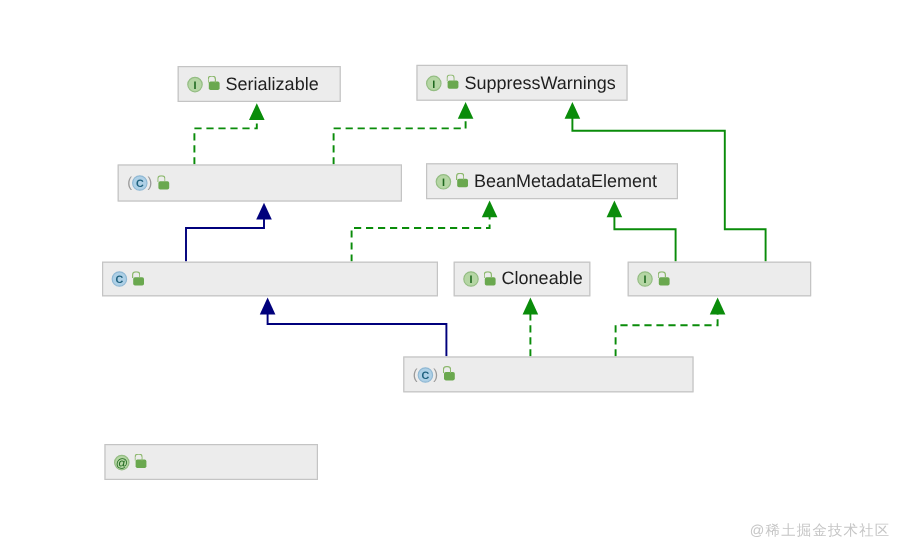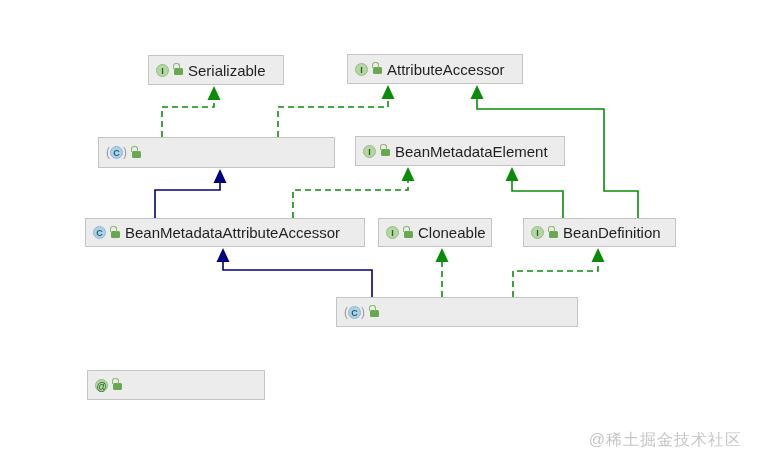--- a/index.html
+++ b/index.html
@@ -33,21 +33,21 @@
     position:relative;display:inline-block;flex-shrink:0;
     width:9px;height:7px;background:#6aa84f;border-radius:1.5px;
     margin-top:3px;
   }
   .lock::before{
     content:"";position:absolute;left:-1px;top:-5px;width:5px;height:5px;
     border:1.5px solid #8cb86d;border-bottom:none;border-radius:3px 3px 0 0;
   }
   #watermark{
     position:absolute;right:16px;bottom:10px;
-    font-size:16px;color:#c6c6c6;letter-spacing:1px;
+    font-size:12px;color:#c6c6c6;letter-spacing:1px;
   }
 </style>
 </head>
 <body>
 
 <div id="canvas">
   <svg id="edges" viewBox="0 0 758 461" xmlns="http://www.w3.org/2000/svg">
       <g>
         <polyline points="162,137 162,107 214,107 214,98" fill="none" stroke="#0a8c0a" stroke-width="1.6" stroke-dasharray="6 4"></polyline>
         <polygon points="214,86 207.5,100 220.5,100" fill="#0a8c0a"></polygon>
@@ -91,21 +91,21 @@
           <span class="circ">I</span>
         </span>
         <span class="lock"></span>
         <span class="label">Serializable</span>
       </div>
       <div class="node kind-interface" style="left: 347px; top: 54px; width: 176px; height: 30px;">
         <span class="type-icon">
           <span class="circ">I</span>
         </span>
         <span class="lock"></span>
-        <span class="label">AttributeAccessor</span>
+        <span class="label">SuppressWarnings</span>
       </div>
       <div class="node kind-abstract-class" style="left: 98px; top: 137px; width: 237px; height: 31px;">
         <span class="type-icon">
           <span class="paren">(</span>
           <span class="circ">C</span>
           <span class="paren">)</span>
         </span>
         <span class="lock"></span>
       </div>
       <div class="node kind-interface" style="left: 355px; top: 136px; width: 210px; height: 30px;">
@@ -113,35 +113,33 @@
           <span class="circ">I</span>
         </span>
         <span class="lock"></span>
         <span class="label">BeanMetadataElement</span>
       </div>
       <div class="node kind-class" style="left: 85px; top: 218px; width: 280px; height: 29px;">
         <span class="type-icon">
           <span class="circ">C</span>
         </span>
         <span class="lock"></span>
-        <span class="label">BeanMetadataAttributeAccessor</span>
       </div>
       <div class="node kind-interface" style="left: 378px; top: 218px; width: 114px; height: 29px;">
         <span class="type-icon">
           <span class="circ">I</span>
         </span>
         <span class="lock"></span>
         <span class="label">Cloneable</span>
       </div>
       <div class="node kind-interface" style="left: 523px; top: 218px; width: 153px; height: 29px;">
         <span class="type-icon">
           <span class="circ">I</span>
         </span>
         <span class="lock"></span>
-        <span class="label">BeanDefinition</span>
       </div>
       <div class="node kind-abstract-class" style="left: 336px; top: 297px; width: 242px; height: 30px;">
         <span class="type-icon">
           <span class="paren">(</span>
           <span class="circ">C</span>
           <span class="paren">)</span>
         </span>
         <span class="lock"></span>
       </div>
       <div class="node kind-annotation" style="left: 87px; top: 370px; width: 178px; height: 30px;">

